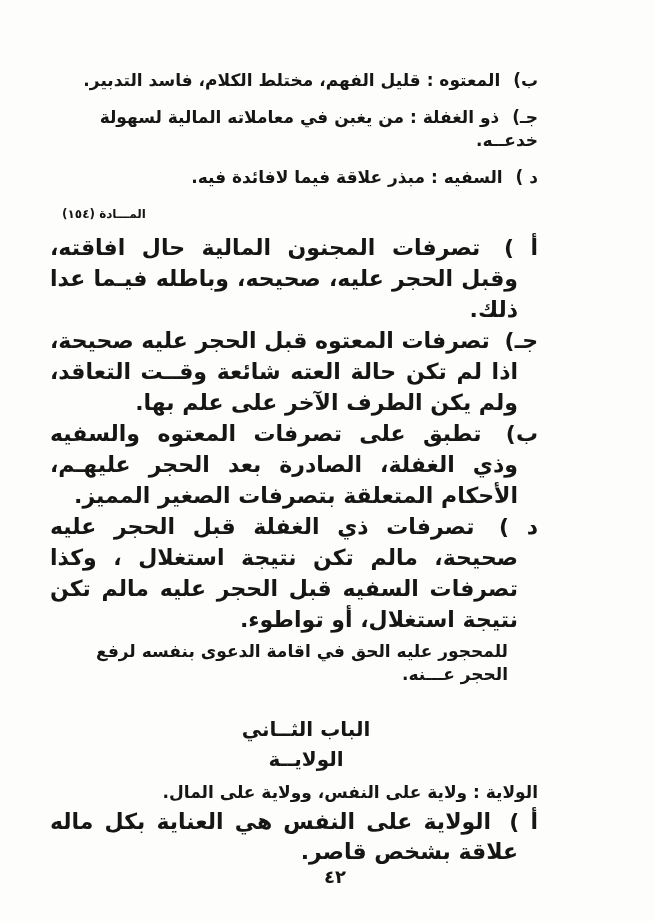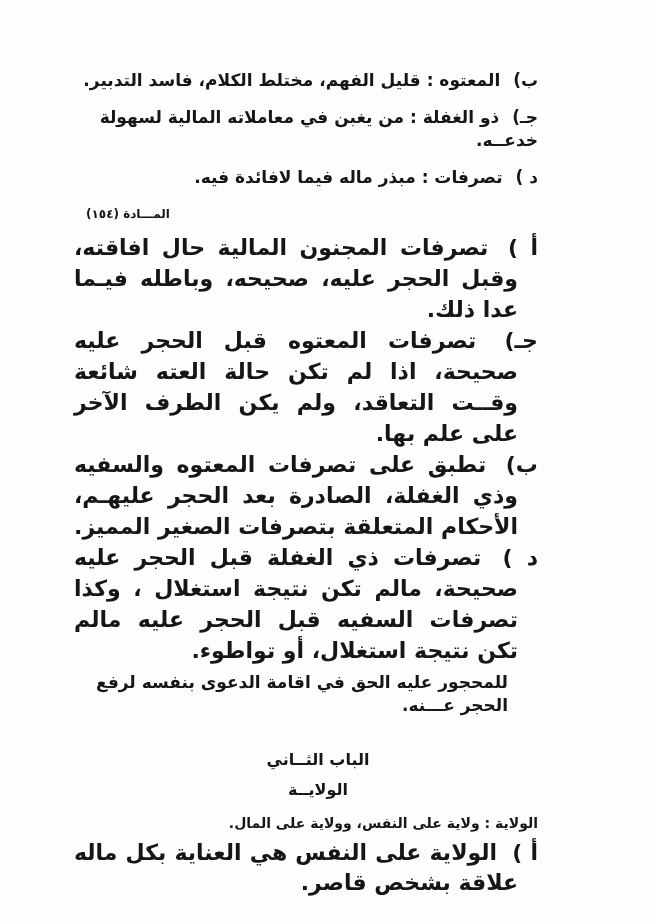--- a/index.html
+++ b/index.html
@@ -14,21 +14,20 @@
     color: #161616;
     font-weight: 700;
     box-shadow: 0 0 6px rgba(0,0,0,.25);
   }
   .content {
     position: absolute;
     inset: 0;
     padding: 69px 116px 0 50px; 
     direction: rtl;
     text-align: right;
-    margin-left: 24px;
   }
   p, h2 { margin: 0; font-weight: 700; }
 
   
   .def {
     font-size: 17px;
     line-height: 23px;
     margin: 0 0 14px 0;
   }
   .marker { margin-left: 7px; white-space: nowrap; }
@@ -54,28 +53,28 @@
   .body155 {
     font-size: 17px;
     line-height: 23px;
     margin: 5px 0 0 0;
     padding-right: 30px;
   }
 
   
   .chapter { margin-top: 28px; }
   .mid {
-    font-size: 16px;
+    font-size: 20px;
     line-height: 30px;
     text-align: center;
     transform: translateX(12px);
   }
 
   .intro156 {
-    font-size: 14px;
+    font-size: 17px;
     line-height: 30px;
     margin: 3px 0 0 0;
   }
   .c156 { line-height: 30px; }
 
   .footer {
     position: absolute;
     top: 866px;
     left: 0; right: 0;
     text-align: center;
@@ -98,21 +97,21 @@
       <p class="def">
         <span class="marker">ب)</span>
         <span>المعتوه : قليل الفهم، مختلط الكلام، فاسد التدبير.</span>
       </p>
       <p class="def">
         <span class="marker">جـ)</span>
         <span>ذو الغفلة : من يغبن في معاملاته المالية لسهولة خدعــه.</span>
       </p>
       <p class="def">
         <span class="marker">د )</span>
-        <span>تصرفات : مبذر ماله فيما لافائدة فيه.</span>
+        <span>السفيه : مبذر علاقة فيما لافائدة فيه.</span>
       </p>
     </section>
 
     <h2 class="art-heading h154">المـــادة (١٥٤)</h2>
 
     <section>
       <p class="clause">
         <span class="marker">أ )</span>
         <span>تصرفات المجنون المالية حال افاقته، وقبل الحجر عليه، صحيحه، وباطله فيـما عدا ذلك.</span>
       </p>
@@ -142,13 +141,16 @@
     <section>
       <p class="clause c156">
         <span class="marker">أ )</span>
         <span>الولاية على النفس هي العناية بكل ماله علاقة بشخص قاصر.</span>
       </p>
 
     </section>
 
   </div>
 
+  <div class="footer">
+    <span class="pagenum">٤٢</span>
+  </div>
 </div>
 
 </body></html>

